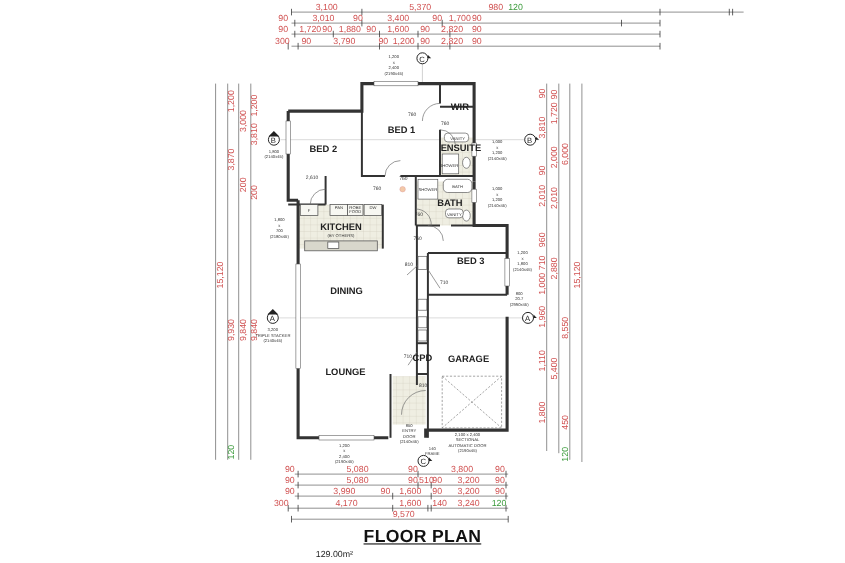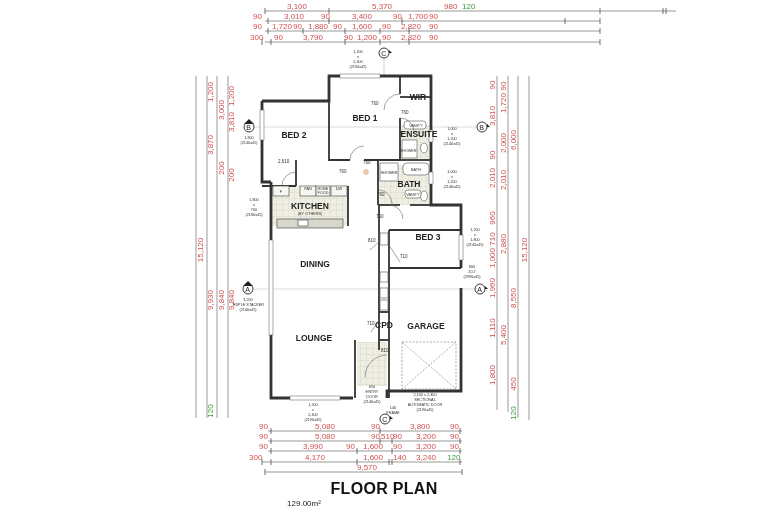--- a/index.html
+++ b/index.html
@@ -3,21 +3,21 @@
 <meta charset="utf-8">
 <style>
   html,body{margin:0;padding:0;background:#ffffff;}
   body{width:768px;height:512px;position:relative;overflow:hidden;font-family:"Liberation Sans",sans-serif;}
   svg{position:absolute;left:0;top:0;}
   .dimtxt{font-family:"Liberation Sans",sans-serif;font-size:8px;fill:#d05050;}
   .dimtxt-g{font-family:"Liberation Sans",sans-serif;font-size:8px;fill:#3a9a3a;}
   .room{font-family:"Liberation Sans",sans-serif;font-size:8.5px;font-weight:bold;fill:#222;}
   .small{font-family:"Liberation Sans",sans-serif;font-size:4.5px;fill:#333;}
   .tiny{font-family:"Liberation Sans",sans-serif;font-size:3.8px;fill:#333;}
-  .title{position:absolute;left:0;width:768px;top:480px;text-align:center;font-size:16px;font-weight:bold;color:#111;letter-spacing:0.3px;}
+  .title{position:absolute;left:0;width:768px;top:480px;text-align:center;font-size:16px;font-weight:bold;color:#111;letter-spacing:0.3px;text-decoration:underline;}
   .area{position:absolute;left:0;width:608px;top:499px;text-align:center;font-size:8px;color:#222;}
 </style>
 </head>
 <body>
 
 <svg width="768" height="512" viewBox="0 0 768 512">
   <defs>
     <pattern id="tile" width="6" height="6" patternUnits="userSpaceOnUse">
       <rect width="6" height="6" fill="#efeee2"></rect>
       <path d="M6 0 L0 0 0 6" fill="none" stroke="#c9c7b8" stroke-width="0.5"></path>

